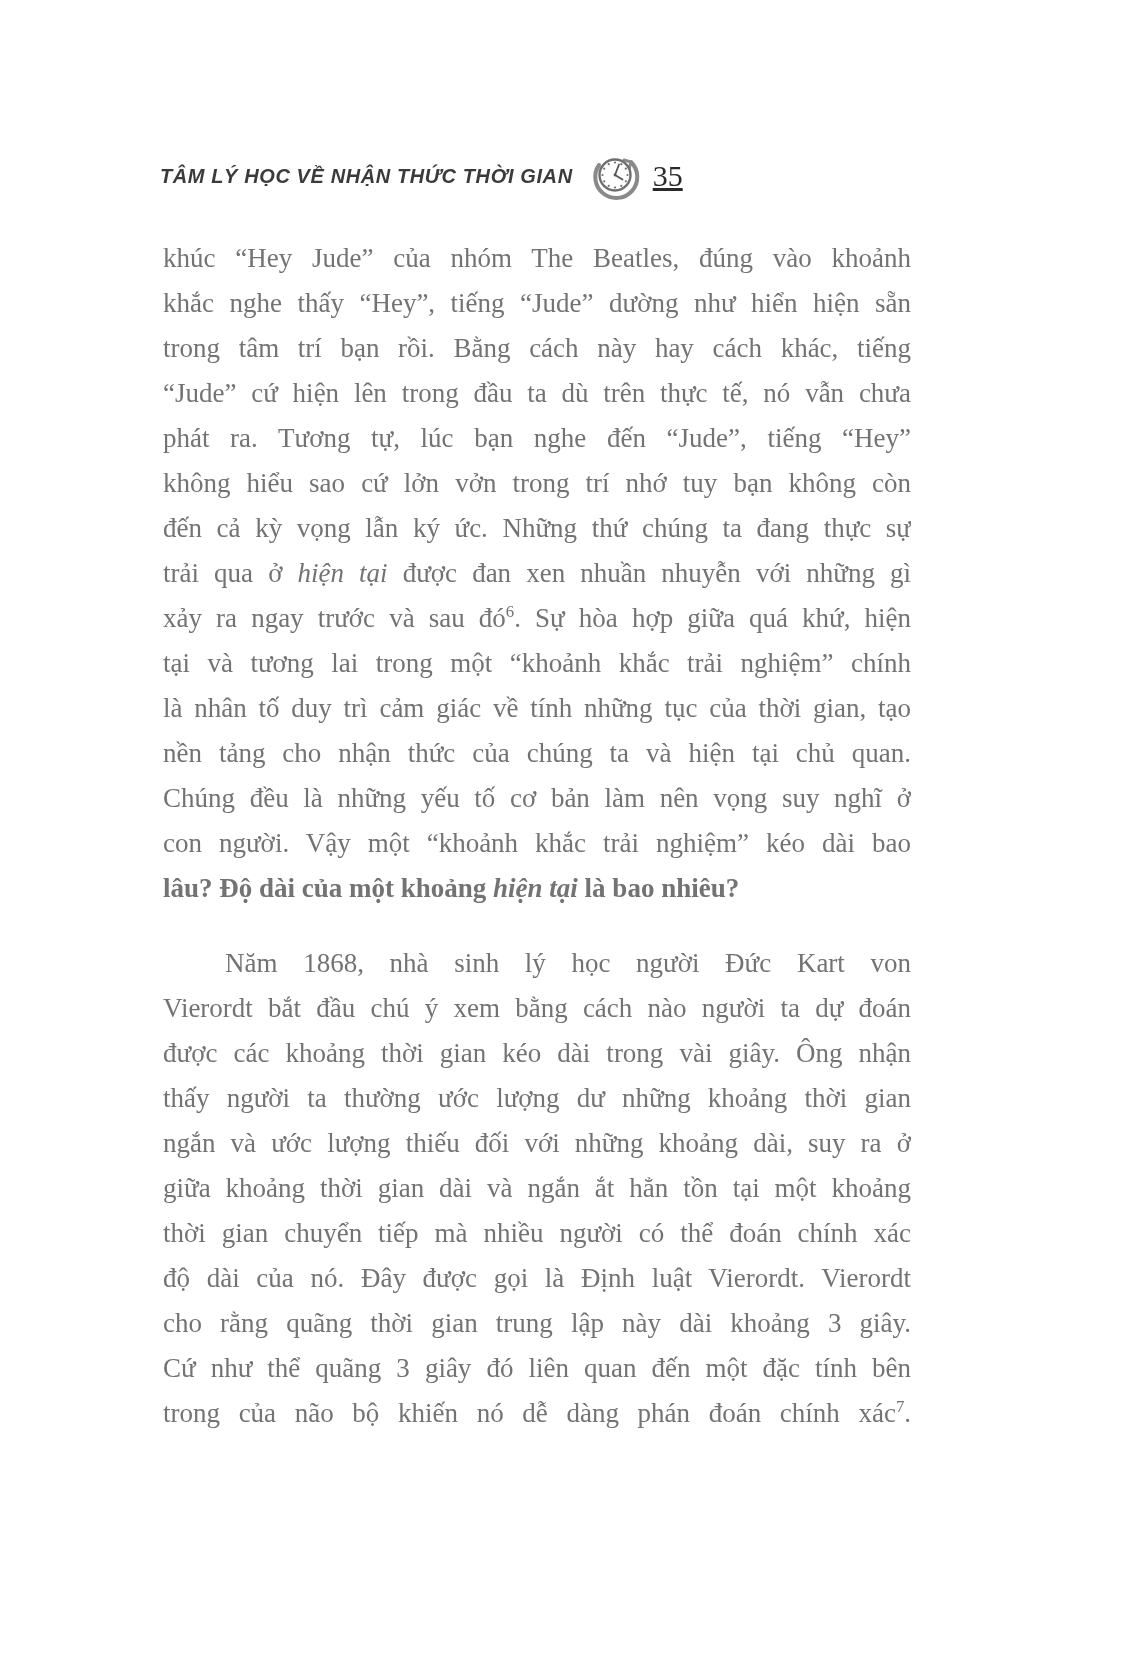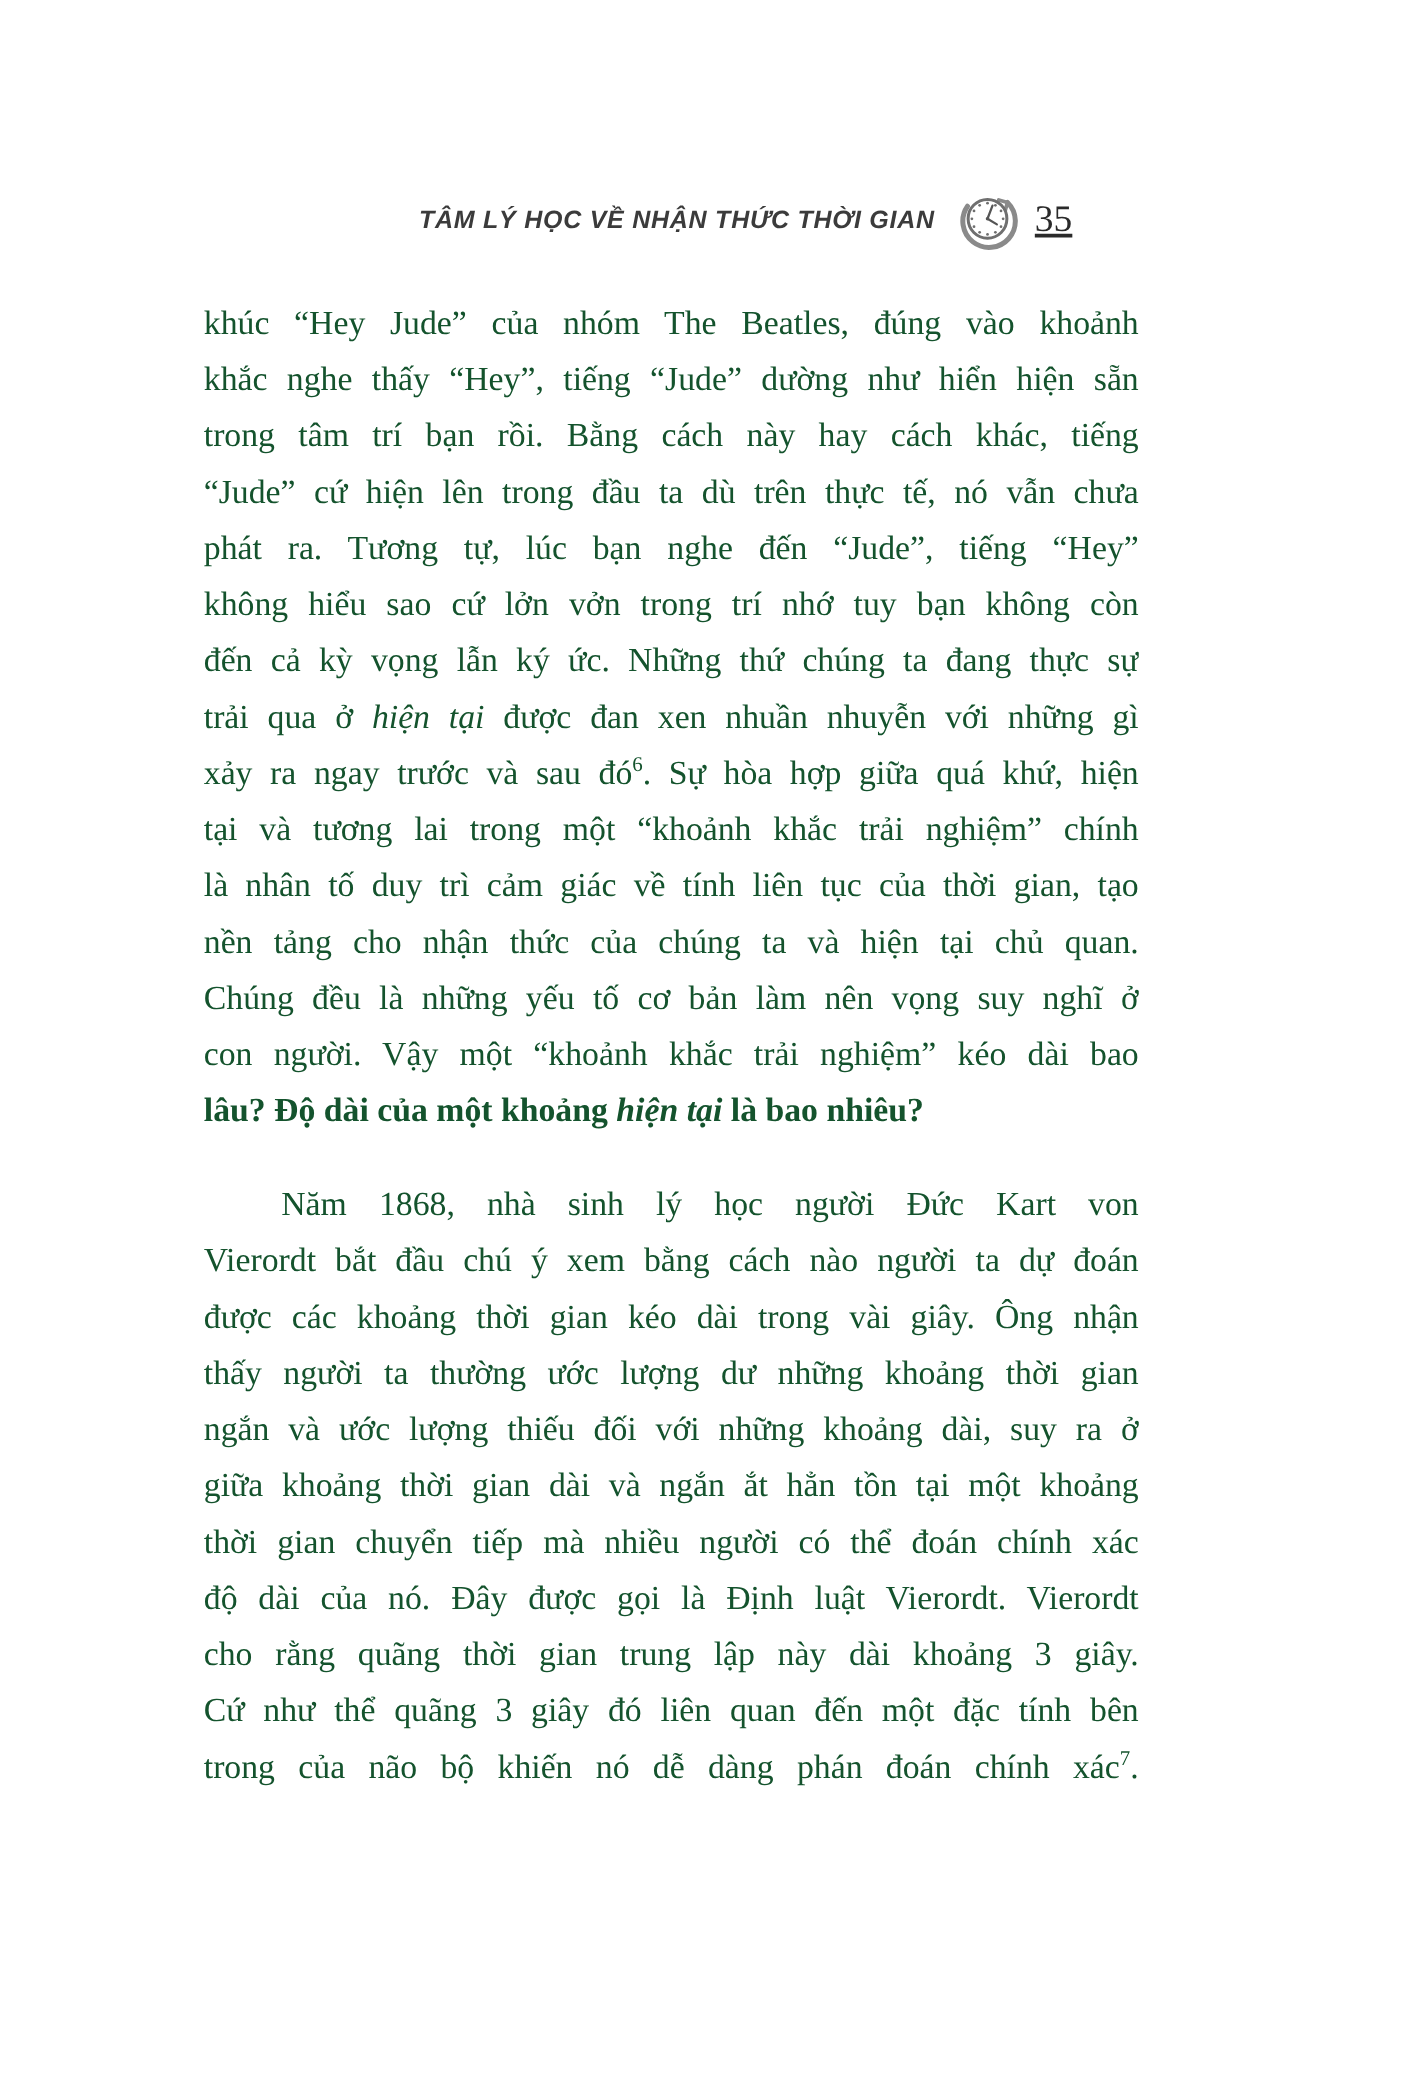--- a/index.html
+++ b/index.html
@@ -13,21 +13,21 @@
   }
   
   .header{
     position:absolute;
     top:148px;
     left:160px;
     right:92px;
     height:56px;
     display:flex;
     align-items:center;
-    justify-content:center;
+    justify-content:flex-start;
   }
   .header-title{
     font-family:"Liberation Sans", sans-serif;
     font-style:italic;
     font-weight:700;
     font-size:20px;
     letter-spacing:0.6px;
     color:#3b3b3b;
     white-space:nowrap;
   }
@@ -43,21 +43,21 @@
     text-decoration:underline;
   }
   
   .text-block{
     position:absolute;
     left:163px;
     top:236px;
     width:748px;
     font-size:27px;
     line-height:45px;
-    color:#14532d;
+    color:#737373;
   }
   .paragraph + .paragraph{ margin-top:30px; }
   .line{
     text-align:justify;
     text-align-last:justify;
     overflow:hidden;
     white-space:nowrap;
   }
   .line.align-left{
     text-align-last:left;
@@ -116,21 +116,21 @@
         <div class="line"><span>khúc “Hey Jude” của nhóm The Beatles, đúng vào khoảnh</span></div>
         <div class="line"><span>khắc nghe thấy “Hey”, tiếng “Jude” dường như hiển hiện sẵn</span></div>
         <div class="line"><span>trong tâm trí bạn rồi. Bằng cách này hay cách khác, tiếng</span></div>
         <div class="line"><span>“Jude” cứ hiện lên trong đầu ta dù trên thực tế, nó vẫn chưa</span></div>
         <div class="line"><span>phát ra. Tương tự, lúc bạn nghe đến “Jude”, tiếng “Hey”</span></div>
         <div class="line"><span>không hiểu sao cứ lởn vởn trong trí nhớ tuy bạn không còn</span></div>
         <div class="line"><span>đến cả kỳ vọng lẫn ký ức. Những thứ chúng ta đang thực sự</span></div>
         <div class="line"><span>trải qua ở </span><span class="it">hiện tại</span><span> được đan xen nhuần nhuyễn với những gì</span></div>
         <div class="line"><span>xảy ra ngay trước và sau đó</span><sup>6</sup><span>. Sự hòa hợp giữa quá khứ, hiện</span></div>
         <div class="line"><span>tại và tương lai trong một “khoảnh khắc trải nghiệm” chính</span></div>
-        <div class="line"><span>là nhân tố duy trì cảm giác về tính liên tục của thời gian, tạo</span></div>
+        <div class="line"><span>là nhân tố duy trì cảm giác về tính những tục của thời gian, tạo</span></div>
         <div class="line"><span>nền tảng cho nhận thức của chúng ta và hiện tại chủ quan.</span></div>
         <div class="line"><span>Chúng đều là những yếu tố cơ bản làm nên vọng suy nghĩ ở</span></div>
         <div class="line"><span>con người. Vậy một “khoảnh khắc trải nghiệm” kéo dài bao</span></div>
         <div class="line align-left"><span>lâu? Độ dài của một khoảng </span><span class="it">hiện tại</span><span> là bao nhiêu?</span></div>
       </div>
       <div class="paragraph">
         <div class="line indent"><span>Năm 1868, nhà sinh lý học người Đức Kart von</span></div>
         <div class="line"><span>Vierordt bắt đầu chú ý xem bằng cách nào người ta dự đoán</span></div>
         <div class="line"><span>được các khoảng thời gian kéo dài trong vài giây. Ông nhận</span></div>
         <div class="line"><span>thấy người ta thường ước lượng dư những khoảng thời gian</span></div>

